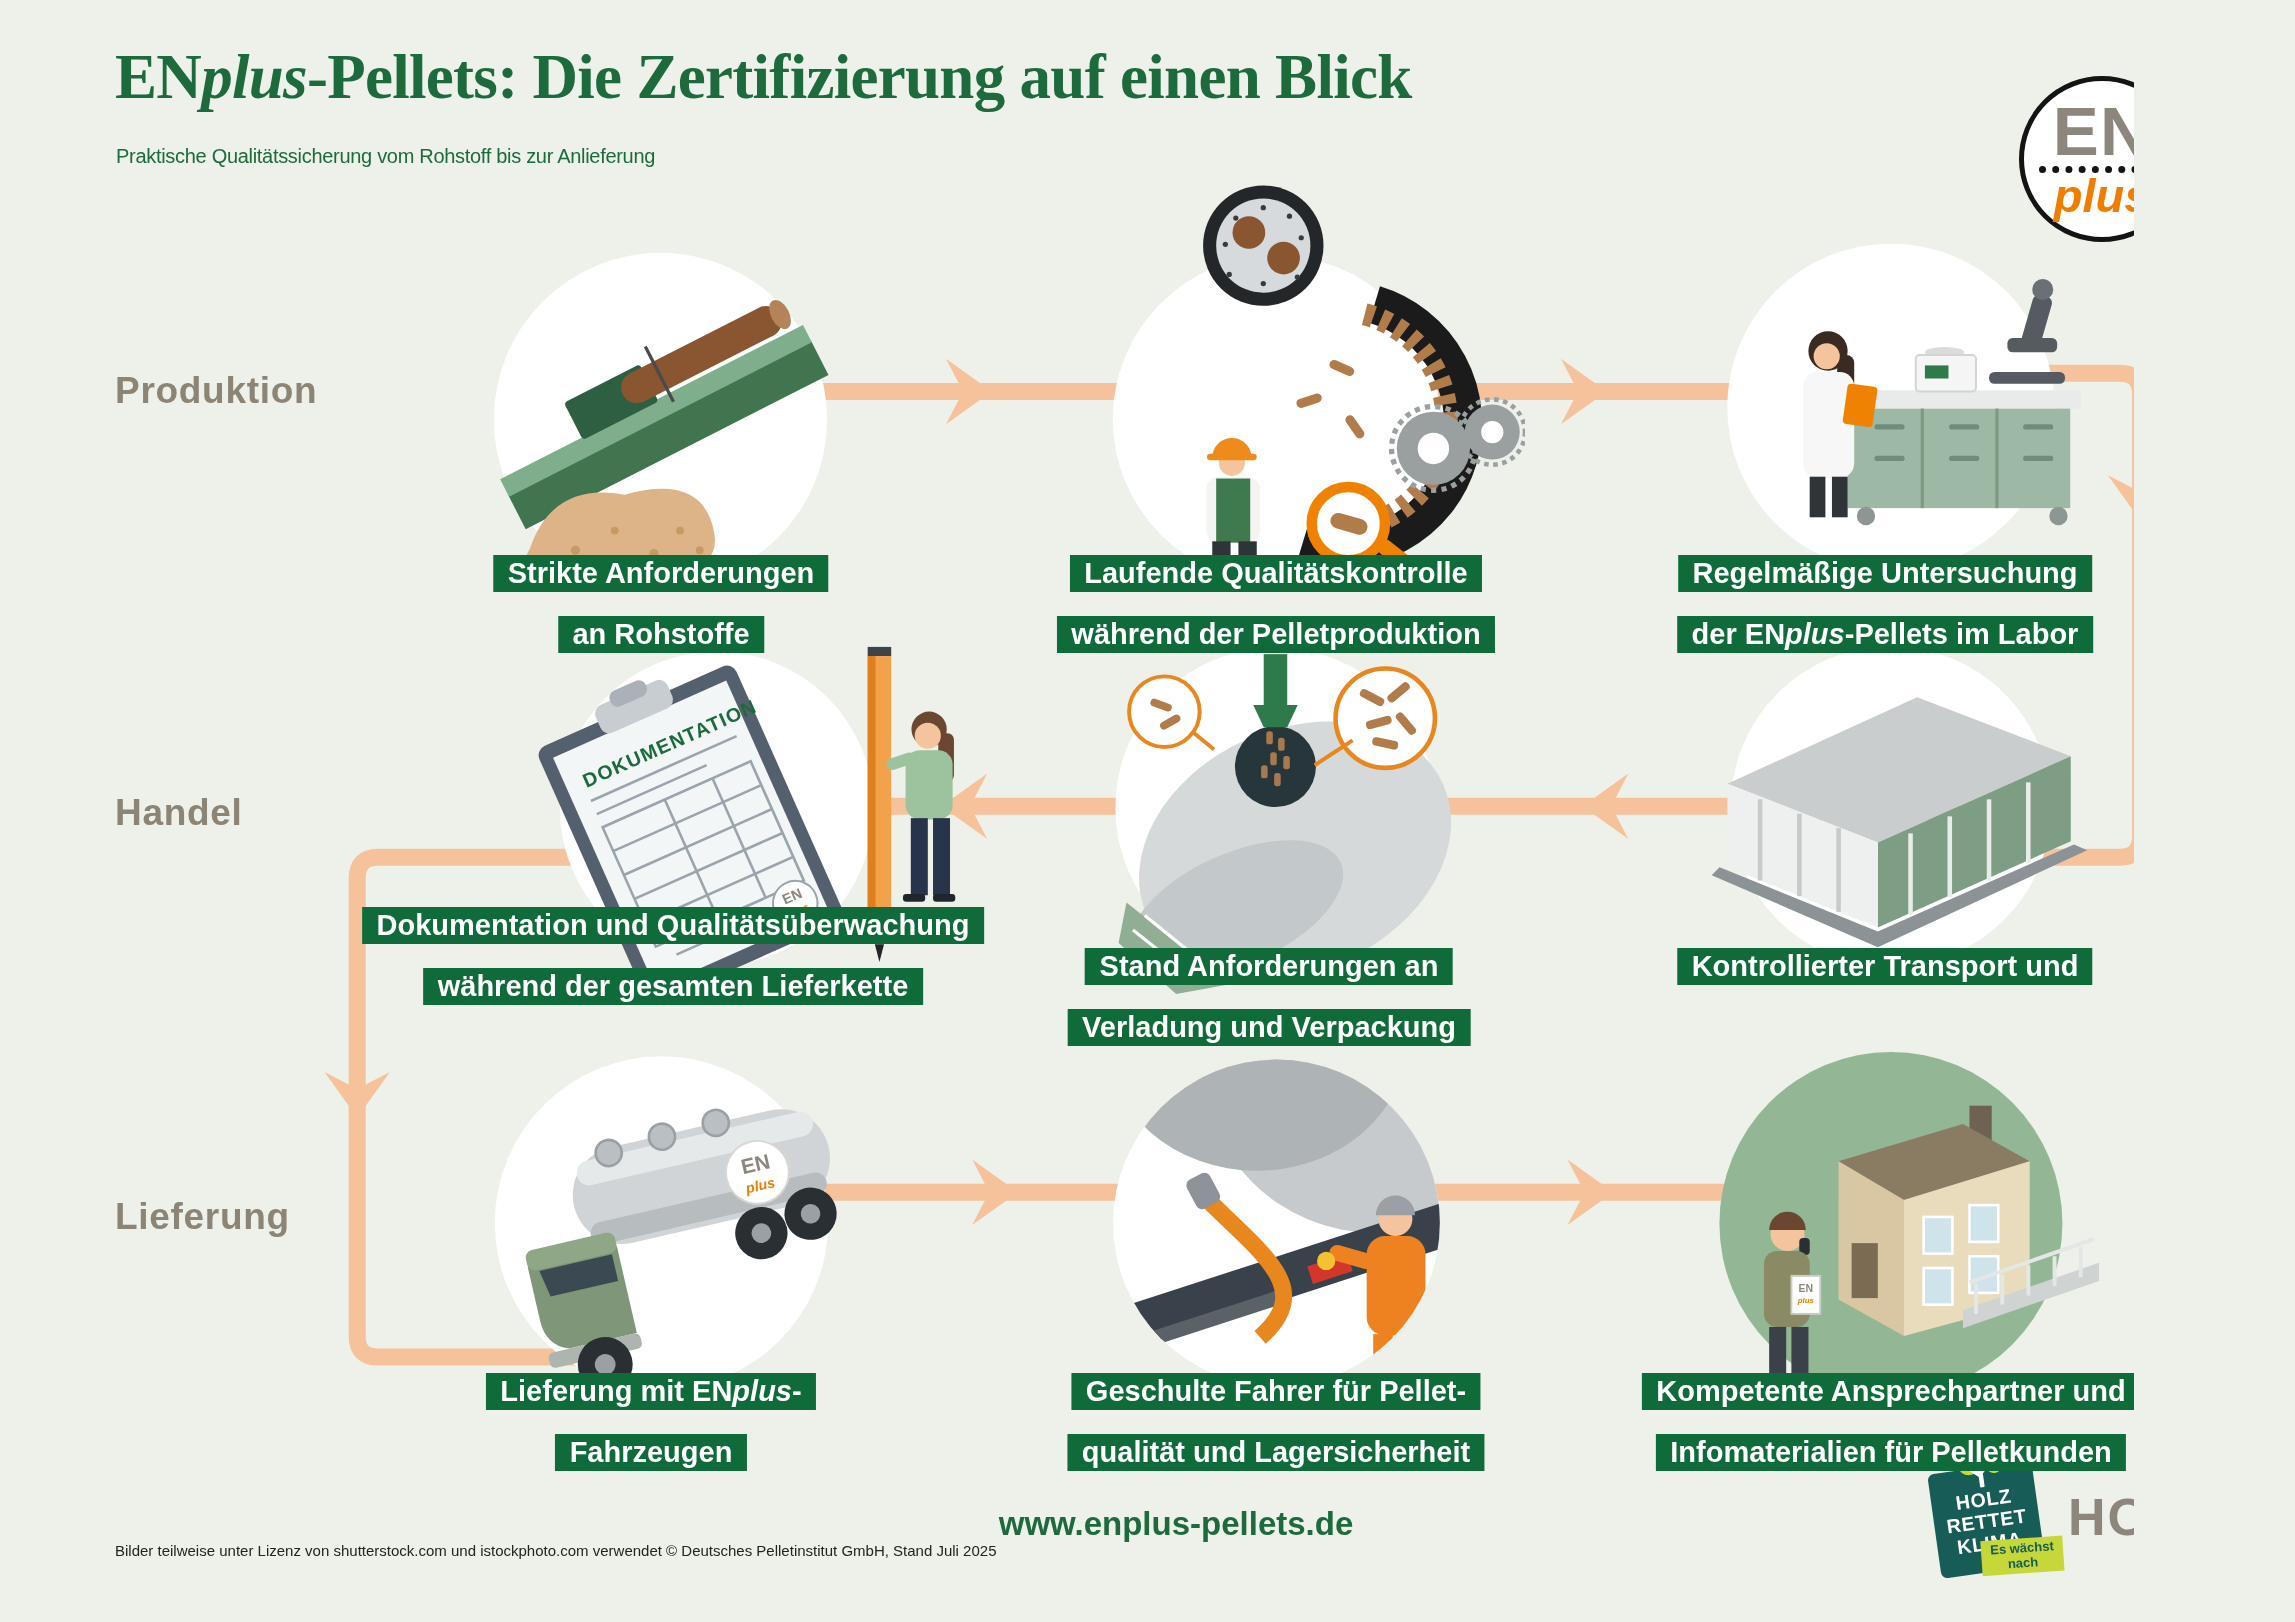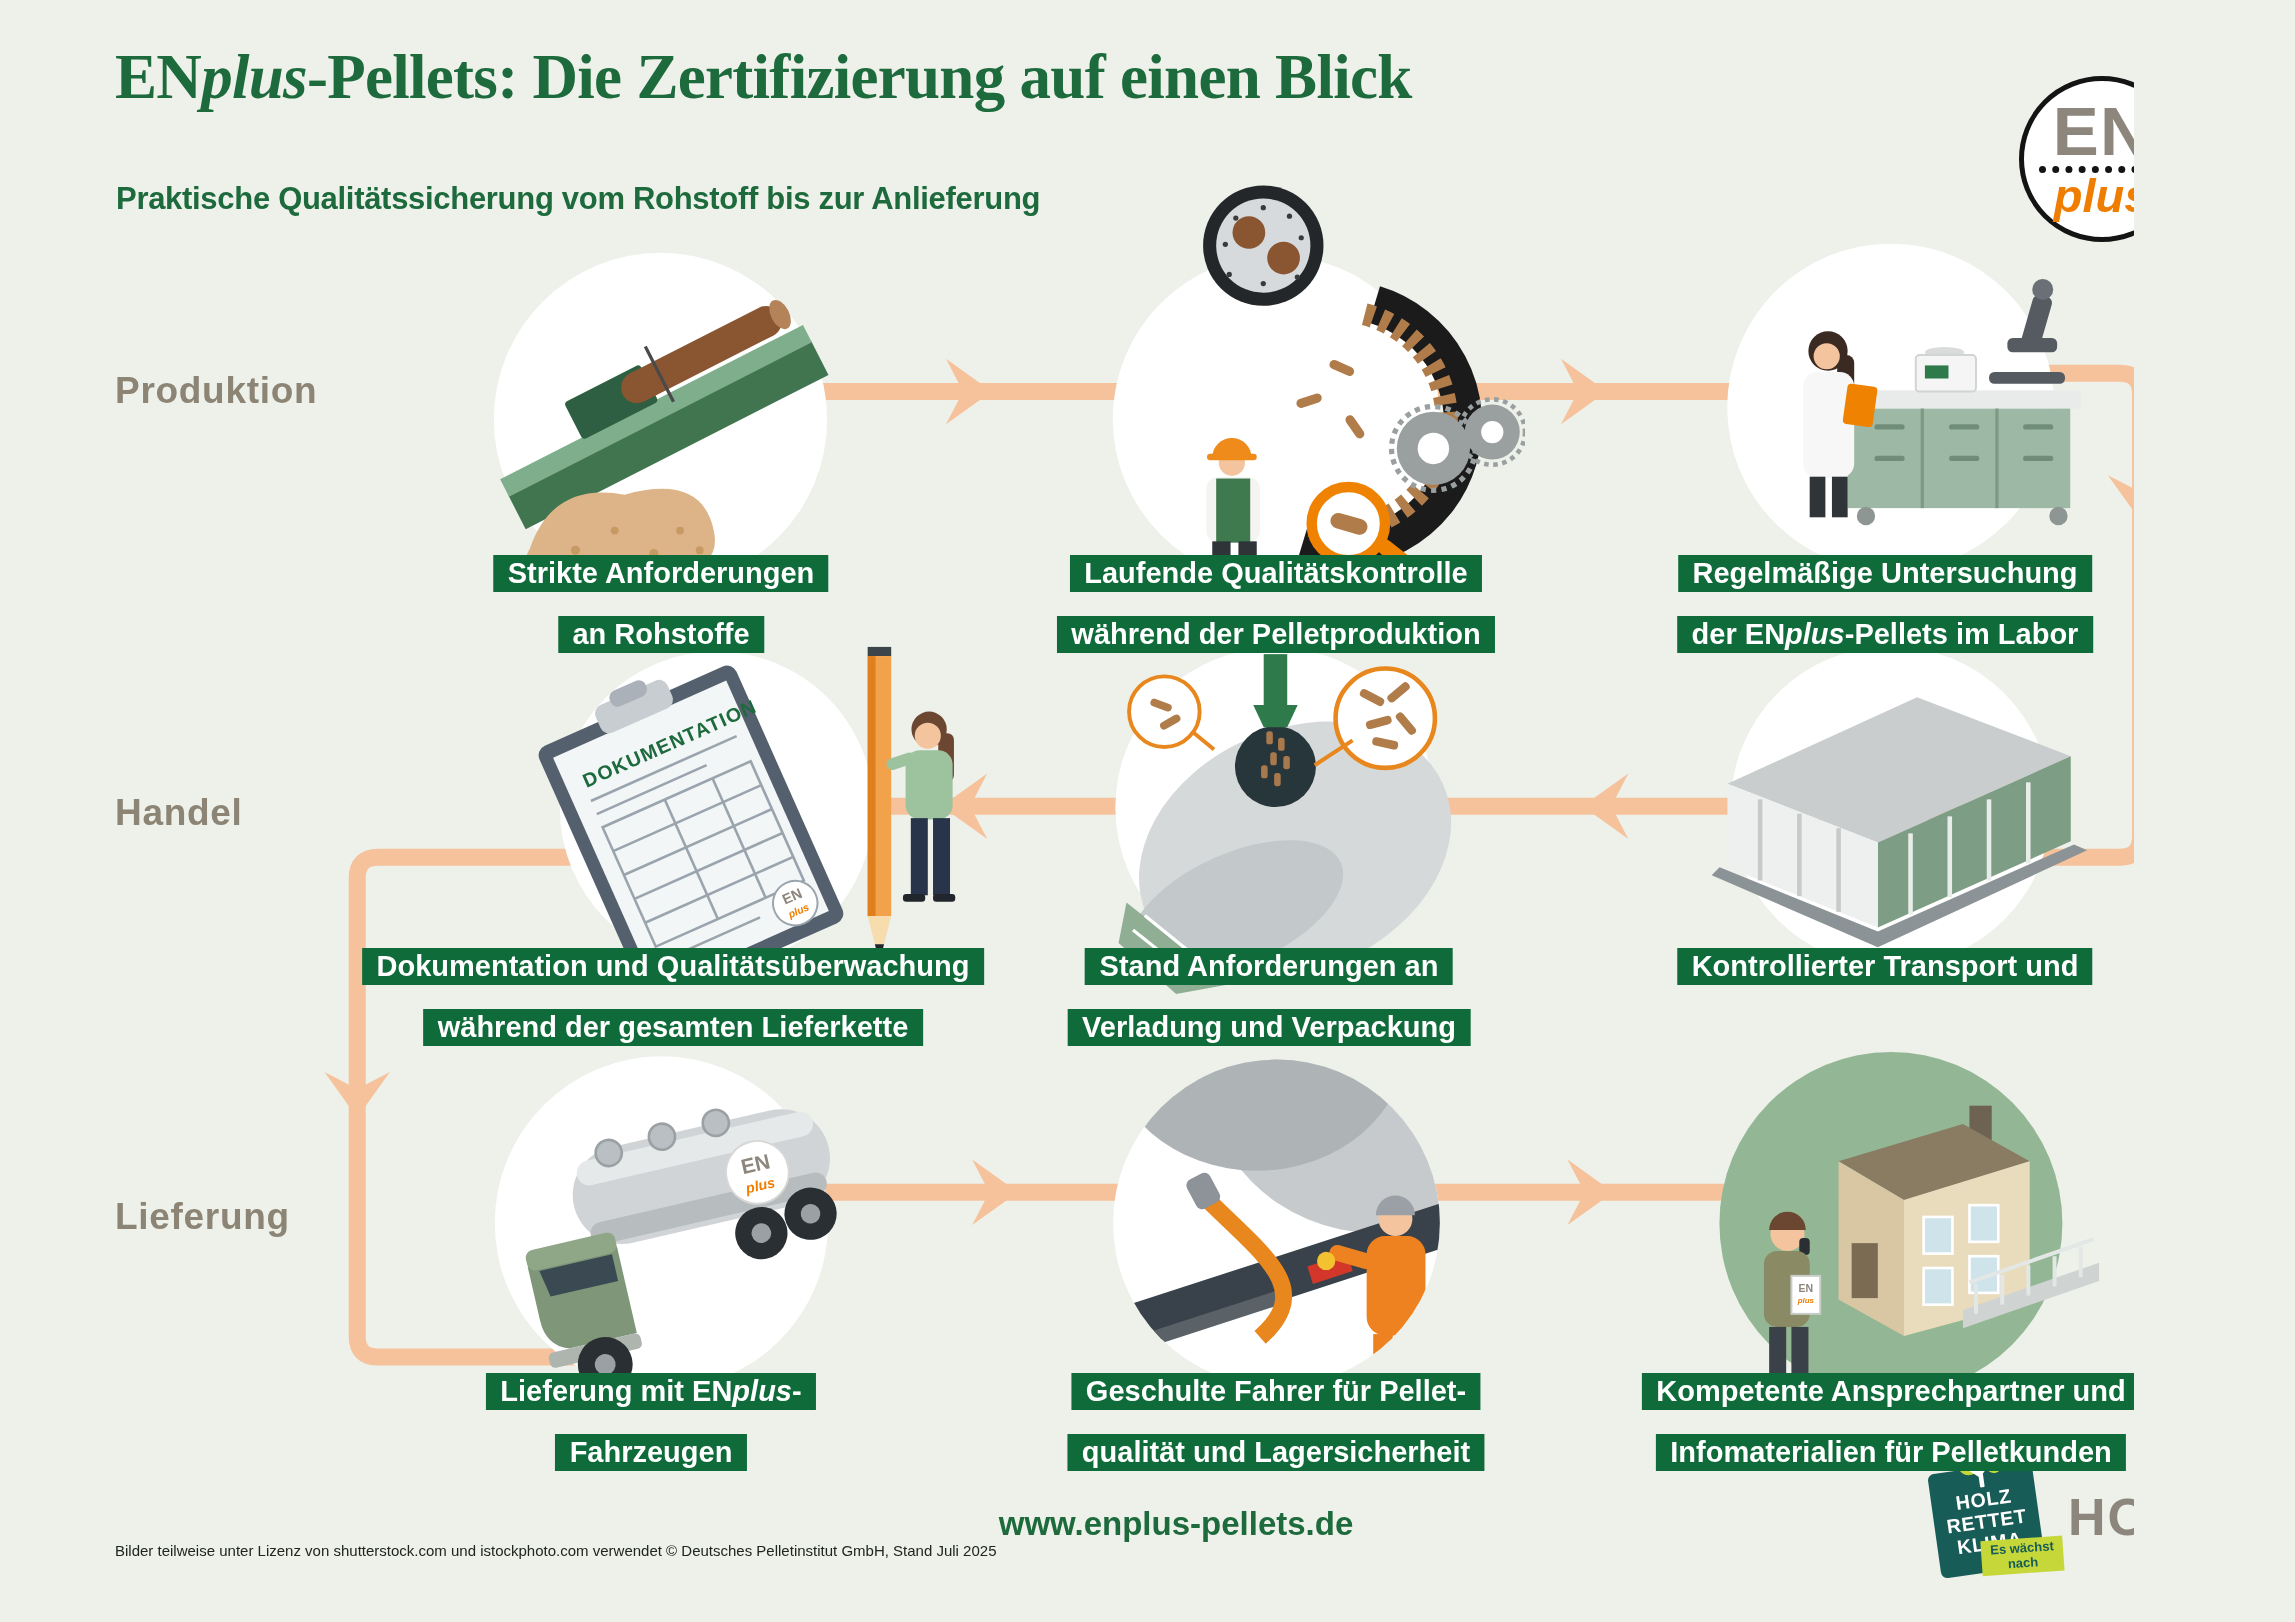--- a/index.html
+++ b/index.html
@@ -1,22 +1,22 @@
 <!DOCTYPE html>
 <html style="font-size:10.5px"><head>
 <meta charset="utf-8">
 <style>
   html,body{margin:0;padding:0;background:#edf1ea;}
   .canvas{position:relative;width:2134px;height:1623px;background:#edf1ea;overflow:hidden;
           font-family:"Liberation Sans",sans-serif;}
   .title{position:absolute;left:115px;top:41px;font-family:"Liberation Serif",serif;
          font-weight:700;font-size:63px;color:#1d6a3c;letter-spacing:-0.7px;white-space:nowrap;}
   .title i{font-style:italic;}
-  .subtitle{position:absolute;left:116px;top:145px;font-size:31px;font-weight:700;
-            color:#1d6a3c;letter-spacing:-0.3px;white-space:nowrap;margin-top:36px;}
+  .subtitle{position:absolute;left:116px;top:145px;font-size:20px;font-weight:400;
+            color:#1d6a3c;letter-spacing:-0.3px;white-space:nowrap;}
   .row-label{position:absolute;left:115px;font-size:37px;font-weight:800;color:#8c8474;
              letter-spacing:0.7px;}
   .badge{position:absolute;display:flex;flex-direction:column;align-items:center;z-index:6;
          transform:translateX(-50%);}
   .badge span{background:#0f6b3a;color:#ffffff;font-weight:700;font-size:29px;line-height:37px;
               padding:0 14.4px;white-space:nowrap;margin-top:24px;}
   .badge span i{font-style:italic;}
   .illu{position:absolute;z-index:3;}
   .arrows{position:absolute;left:0;top:0;z-index:1;}
   
@@ -398,21 +398,21 @@
     <span>an Rohstoffe</span>
   </div>
   <div class="badge" style="left:1276px;top:531px;">
     <span>Laufende Qualitätskontrolle</span>
     <span>während der Pelletproduktion</span>
   </div>
   <div class="badge" style="left:1885px;top:531px;">
     <span>Regelmäßige Untersuchung</span>
     <span>der EN<i>plus</i>-Pellets im Labor</span>
   </div>
-  <div class="badge" style="left:673px;top:924px;text-align:right;">
+  <div class="badge" style="left:673px;top:883px;text-align:right;">
     <span>Dokumentation und Qualitätsüberwachung</span>
     <span>während der gesamten Lieferkette</span>
   </div>
   <div class="badge" style="left:1269px;top:924px;">
     <span>Stand Anforderungen an</span>
     <span>Verladung und Verpackung</span>
   </div>
   <div class="badge" style="left:1885px;top:924px;">
     <span>Kontrollierter Transport und</span>
   </div>

